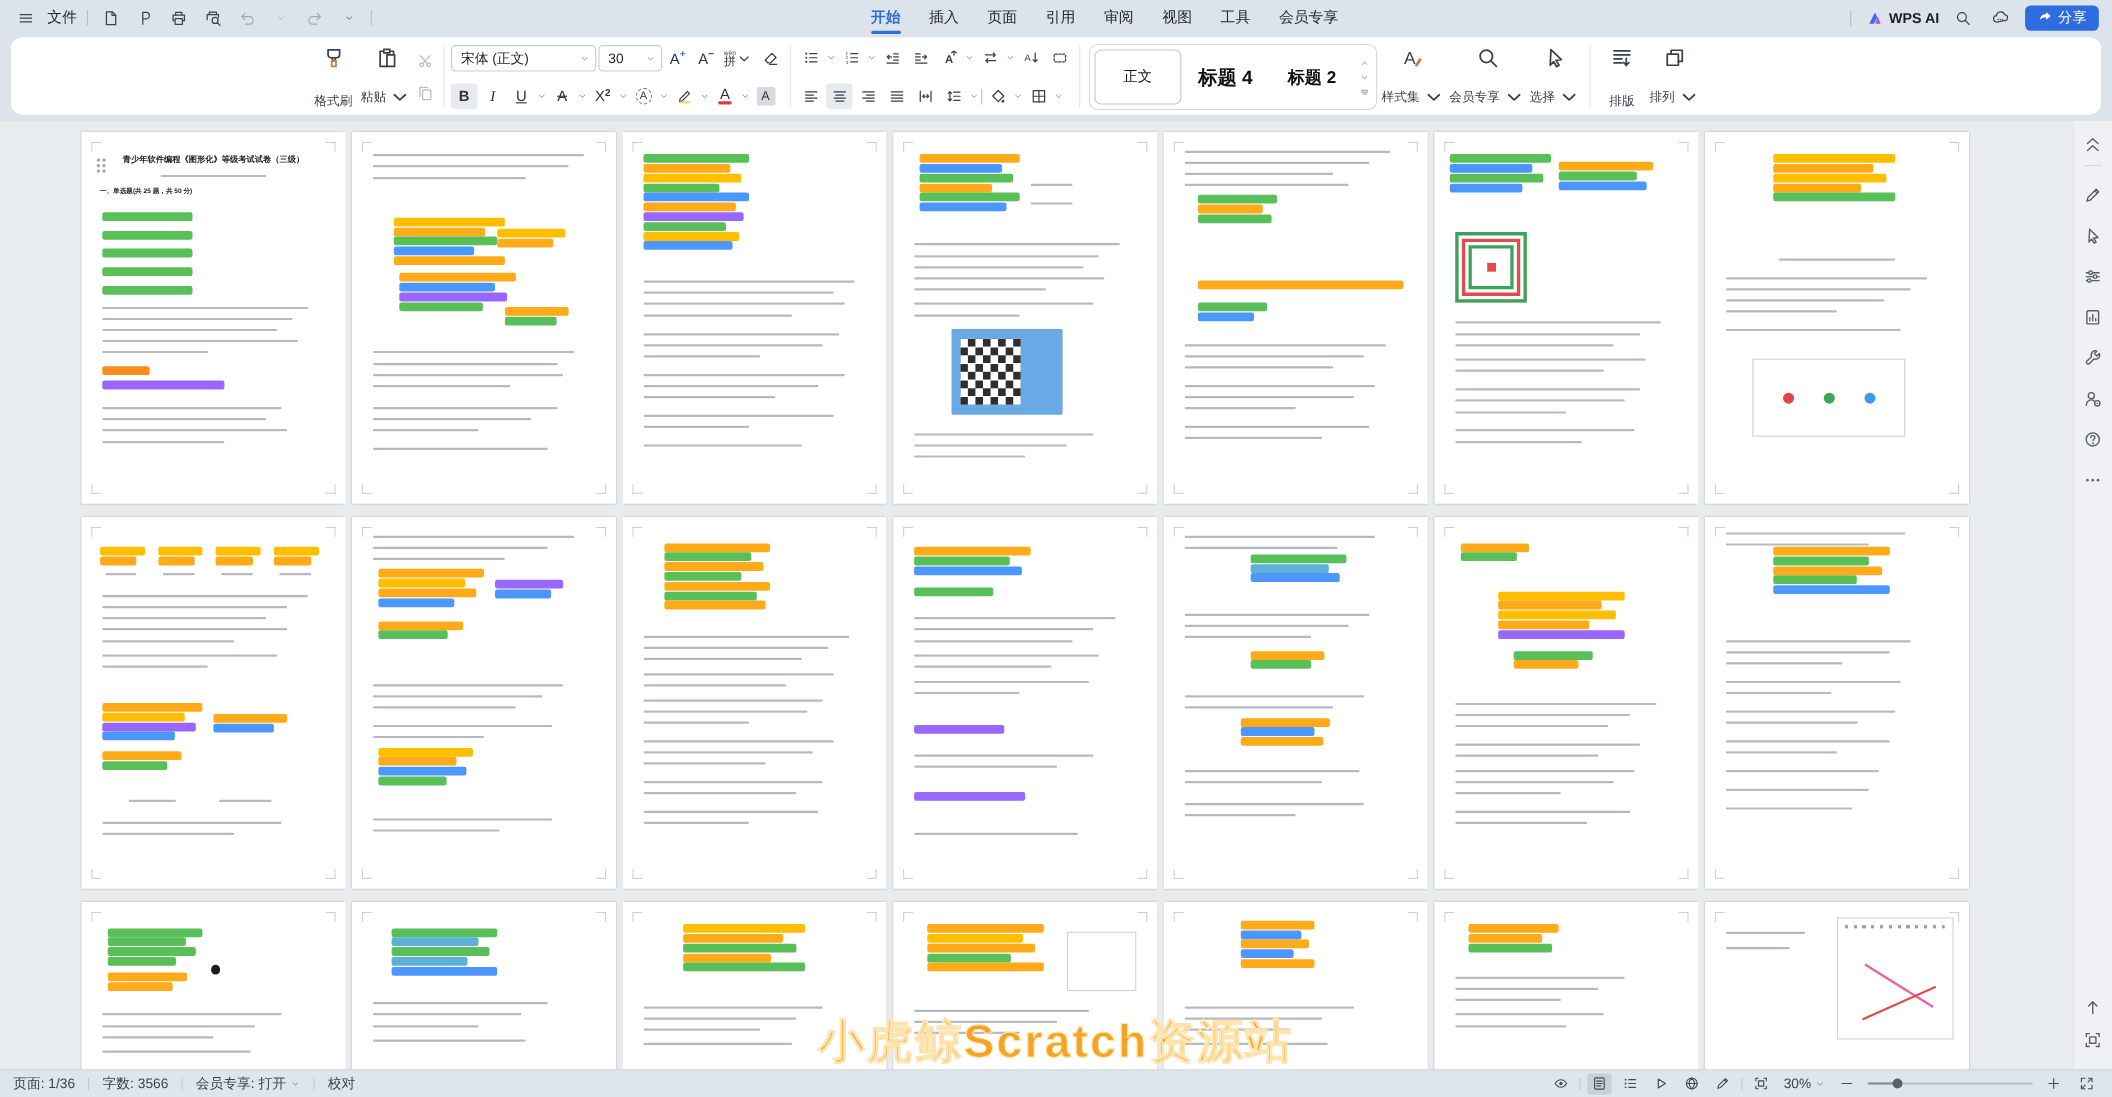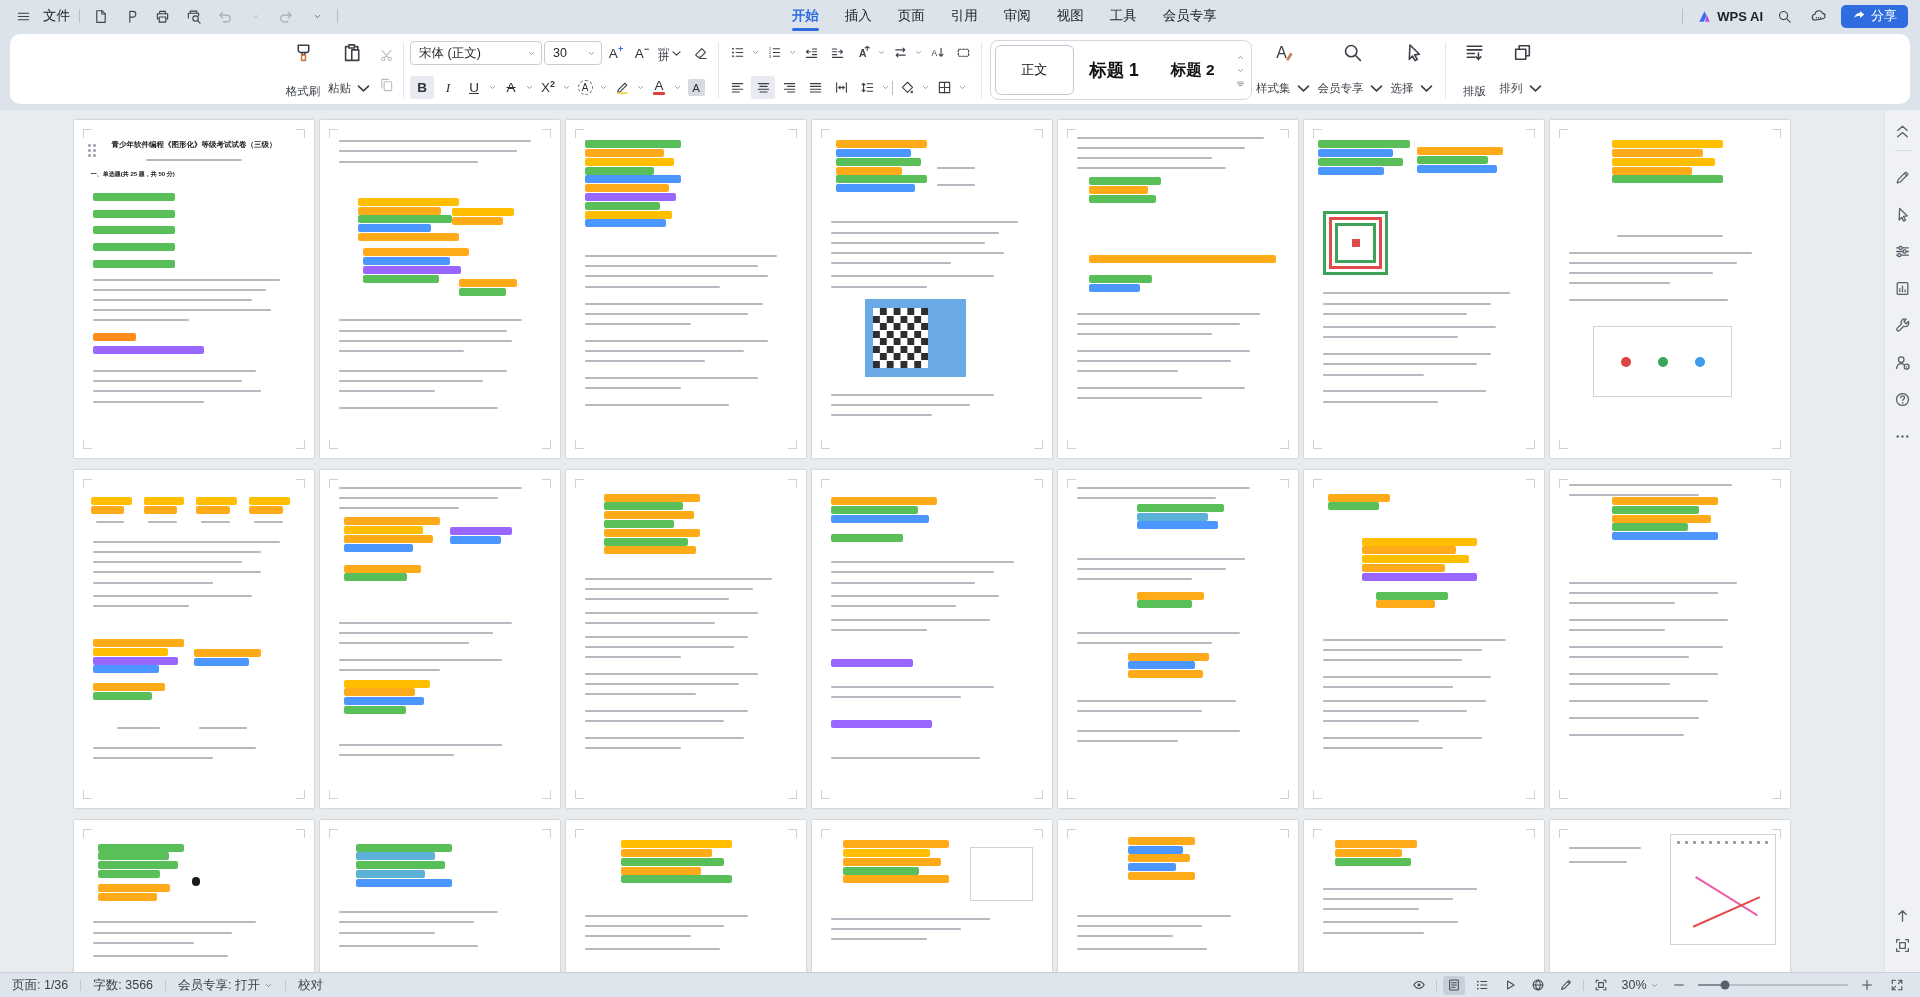--- a/index.html
+++ b/index.html
@@ -549,21 +549,21 @@
     </div>
   </div>
   <div class="gdiv"></div>
 
   <div class="gallery">
     <div style="display:flex;flex:1;gap:2px" id="gal">
           <div class="gal-item sel">
             <span class="gs0">正文</span>
           </div>
           <div class="gal-item">
-            <span class="gs1">标题 1</span>
+            <span class="gs1">标题 4</span>
           </div>
           <div class="gal-item">
             <span class="gs2">标题 2</span>
           </div>
         </div>
     <div class="gal-ctrl">
       <span class="i">
             <svg viewBox="0 0 16 16" fill="none" stroke="currentColor" stroke-width="1.2" stroke-linecap="round" stroke-linejoin="round">
               <path d="M4.2 9.8L8 6.2l3.8 3.6"></path>
             </svg>
@@ -1124,20 +1124,21 @@
       </div>
     </div>
   <div class="drag">
       <b></b>
       <b></b>
       <b></b>
       <b></b>
       <b></b>
       <b></b>
     </div>
+  <div class="wm">小虎鲸Scratch资源站</div>
   <div class="rail">
     <div class="rail-btn" style="margin-bottom:4px">
         <svg viewBox="0 0 16 16" fill="none" stroke="currentColor" stroke-width="1.2" stroke-linecap="round" stroke-linejoin="round">
           <path d="M3.5 7L8 3l4.5 4M3.5 13L8 9l4.5 4"></path>
         </svg>
       </div>
     <div class="rail-hr"></div>
     <div id="rail-tools" style="display:flex;flex-direction:column;align-items:center">
         <div class="rail-btn">
           <svg viewBox="0 0 16 16" fill="none" stroke="currentColor" stroke-width="1.2" stroke-linecap="round" stroke-linejoin="round">

